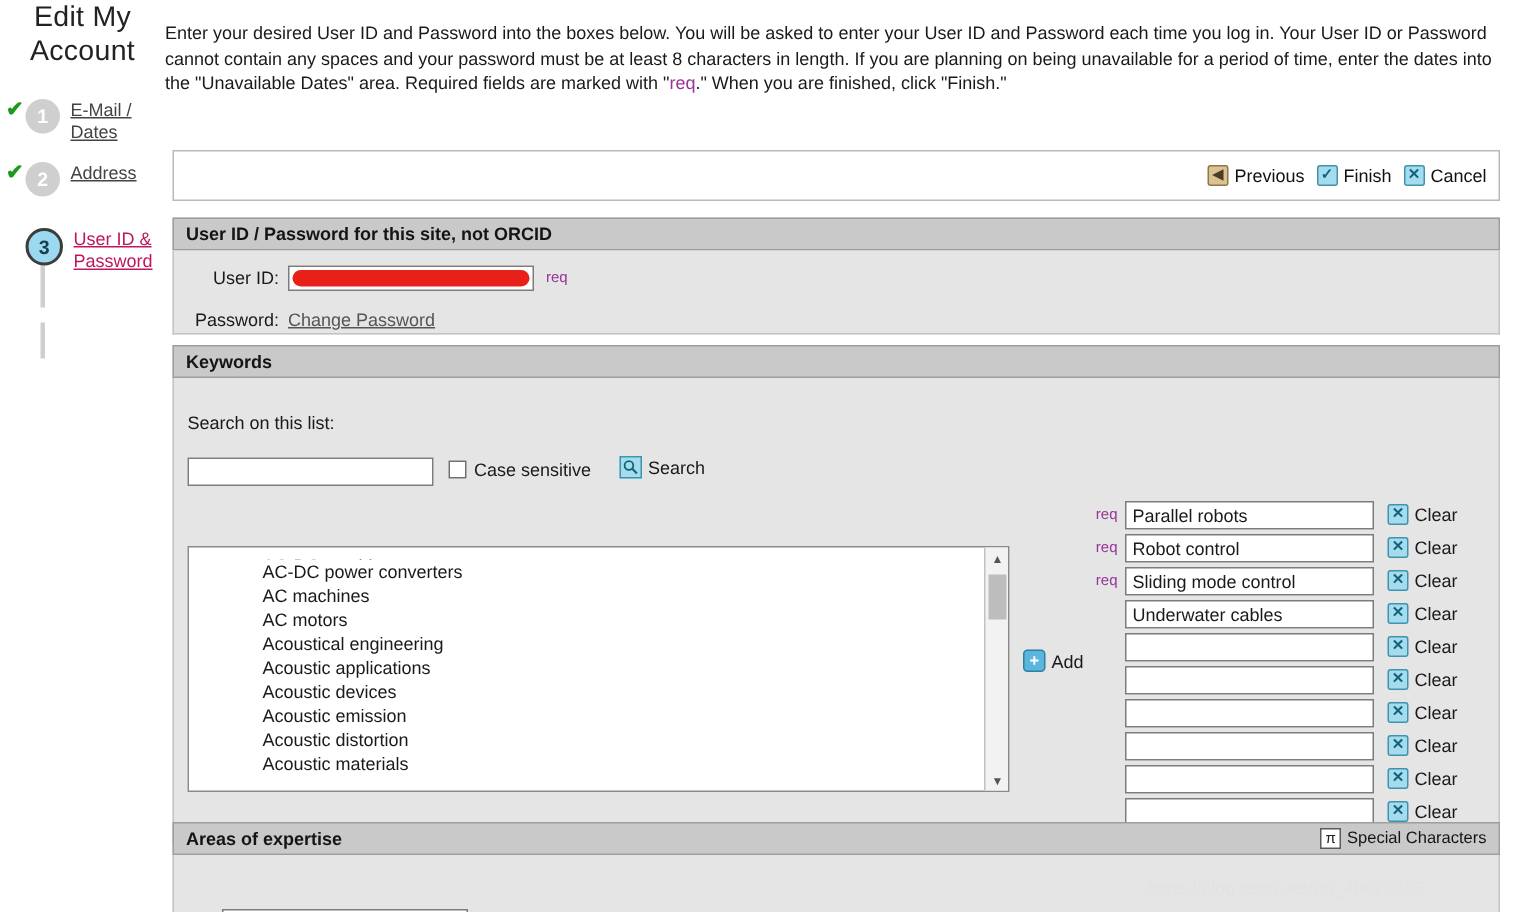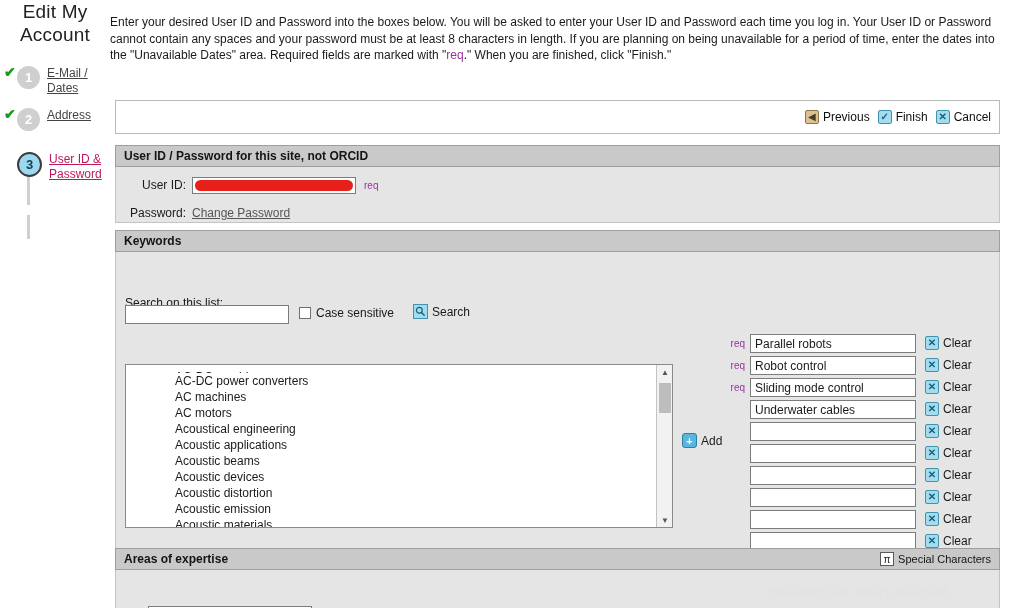--- a/index.html
+++ b/index.html
@@ -101,21 +101,21 @@
   #userid-redact {
     position: absolute; left: 2px; top: 2px; width: 158px; height: 11px;
     background: #e8201a; border-radius: 6px;
   }
   .req-tag { color: #993399; font-size: 10px; margin-left: 8px; }
   .link { color: #555; text-decoration: underline; cursor: pointer; font-size: 12px; }
 
   
   #panel-keywords { top: 230px; }
   #panel-keywords .panel-body { height: 310px; position: relative; }
-  #search-label { position: absolute; left: 9px; top: 44px; font-size: 12px; }
+  #search-label { position: absolute; left: 9px; top: 23px; font-size: 12px; }
   #search-input {
     position: absolute; left: 9px; top: 53px; width: 164px; height: 19px;
     border: 1px solid #7c7c7c; background: #fff;
   }
   #case-wrap {
     position: absolute; left: 183px; top: 54px;
     display: flex; align-items: center; gap: 5px; font-size: 12px;
   }
   #case-box {
     width: 12px; height: 12px; border: 1px solid #6f6f6f; background: #fff;
@@ -308,24 +308,23 @@
       </div>
 
       <div id="listbox">
         <div id="list-items">
           <div id="list-clip-top">AC-DC machines</div>
           <div class="list-item">AC-DC power converters</div>
           <div class="list-item">AC machines</div>
           <div class="list-item">AC motors</div>
           <div class="list-item">Acoustical engineering</div>
           <div class="list-item">Acoustic applications</div>
-          <div class="list-item">Acoustic beams</div>
           <div class="list-item">Acoustic devices</div>
+          <div class="list-item">Acoustic emission</div>
           <div class="list-item">Acoustic distortion</div>
-          <div class="list-item">Acoustic emission</div>
           <div class="list-item">Acoustic materials</div>
         </div>
         <div id="scrollbar">
           <div class="sb-arrow sb-up">▲</div>
           <div id="sb-thumb"></div>
           <div class="sb-arrow sb-down">▼</div>
         </div>
       </div>
 
       <div id="add-btn">

